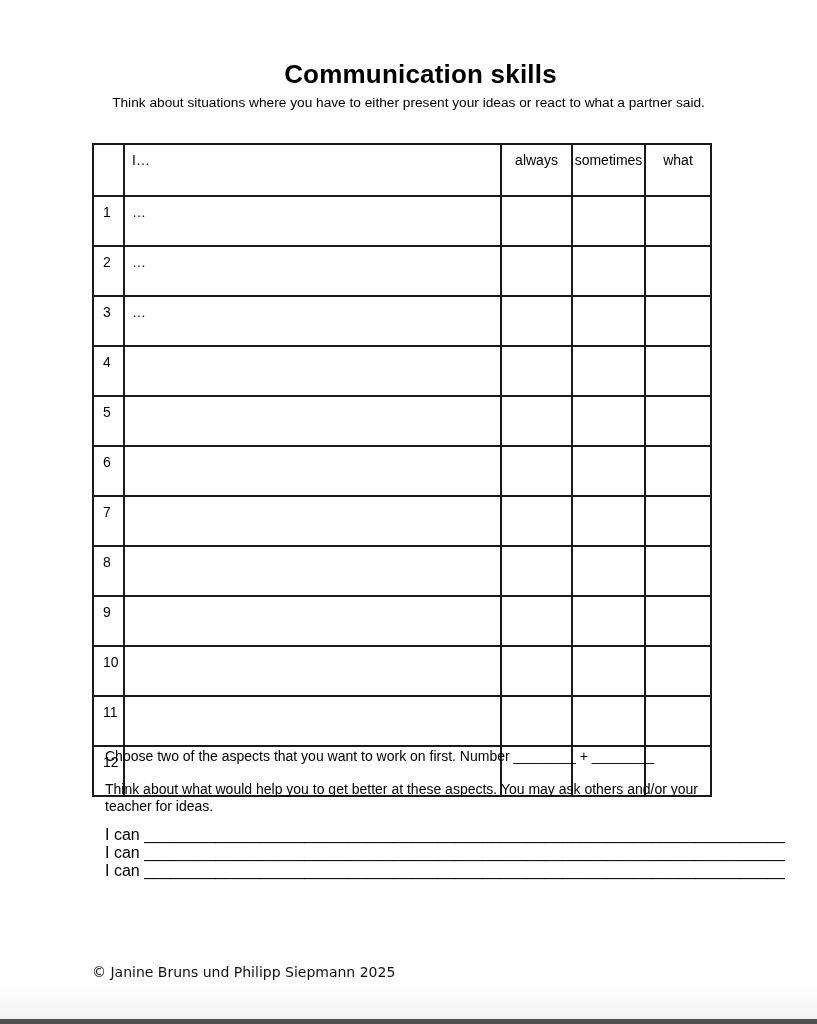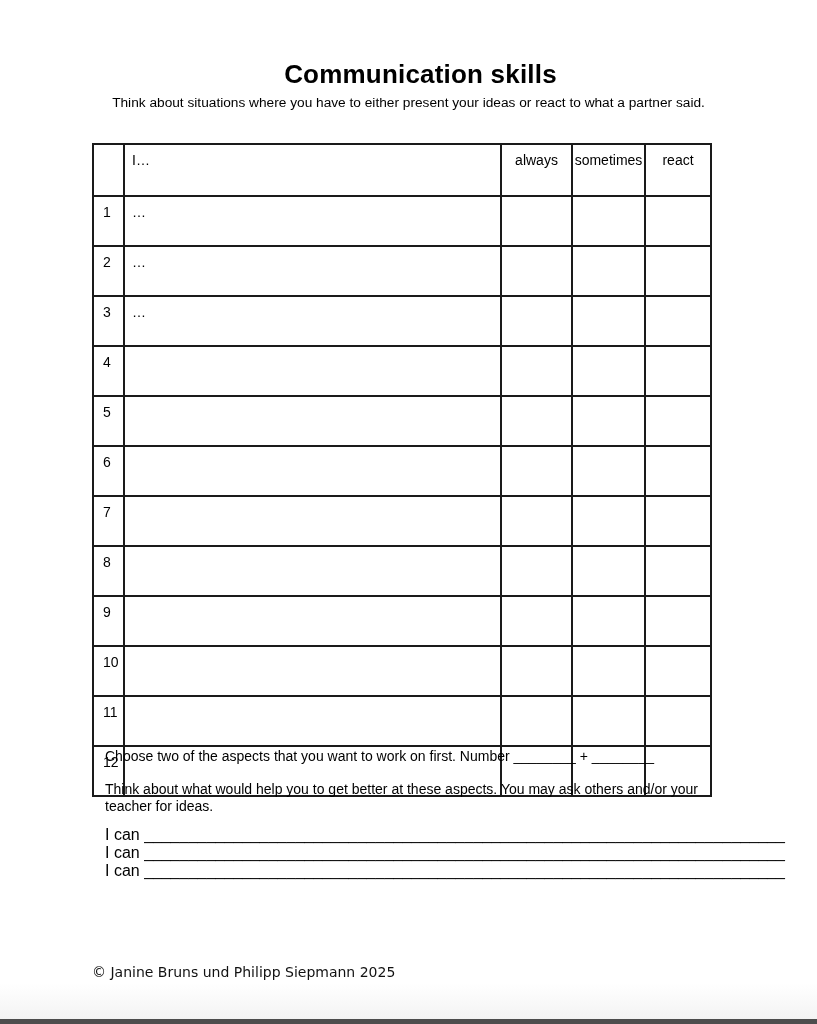--- a/index.html
+++ b/index.html
@@ -138,21 +138,21 @@
       <col class="col-always">
       <col class="col-sometimes">
       <col class="col-never">
     </colgroup>
     <thead>
       <tr>
         <td class="cell-num"></td>
         <td class="cell-statement">I…</td>
         <td class="cell-rating-head">always</td>
         <td class="cell-rating-head">sometimes</td>
-        <td class="cell-rating-head">react</td>
+        <td class="cell-rating-head">what</td>
       </tr>
     </thead>
     <tbody>
         <tr>
           <td class="cell-num">1</td>
           <td class="cell-statement">…</td>
           <td></td>
           <td></td>
           <td></td>
         </tr>

